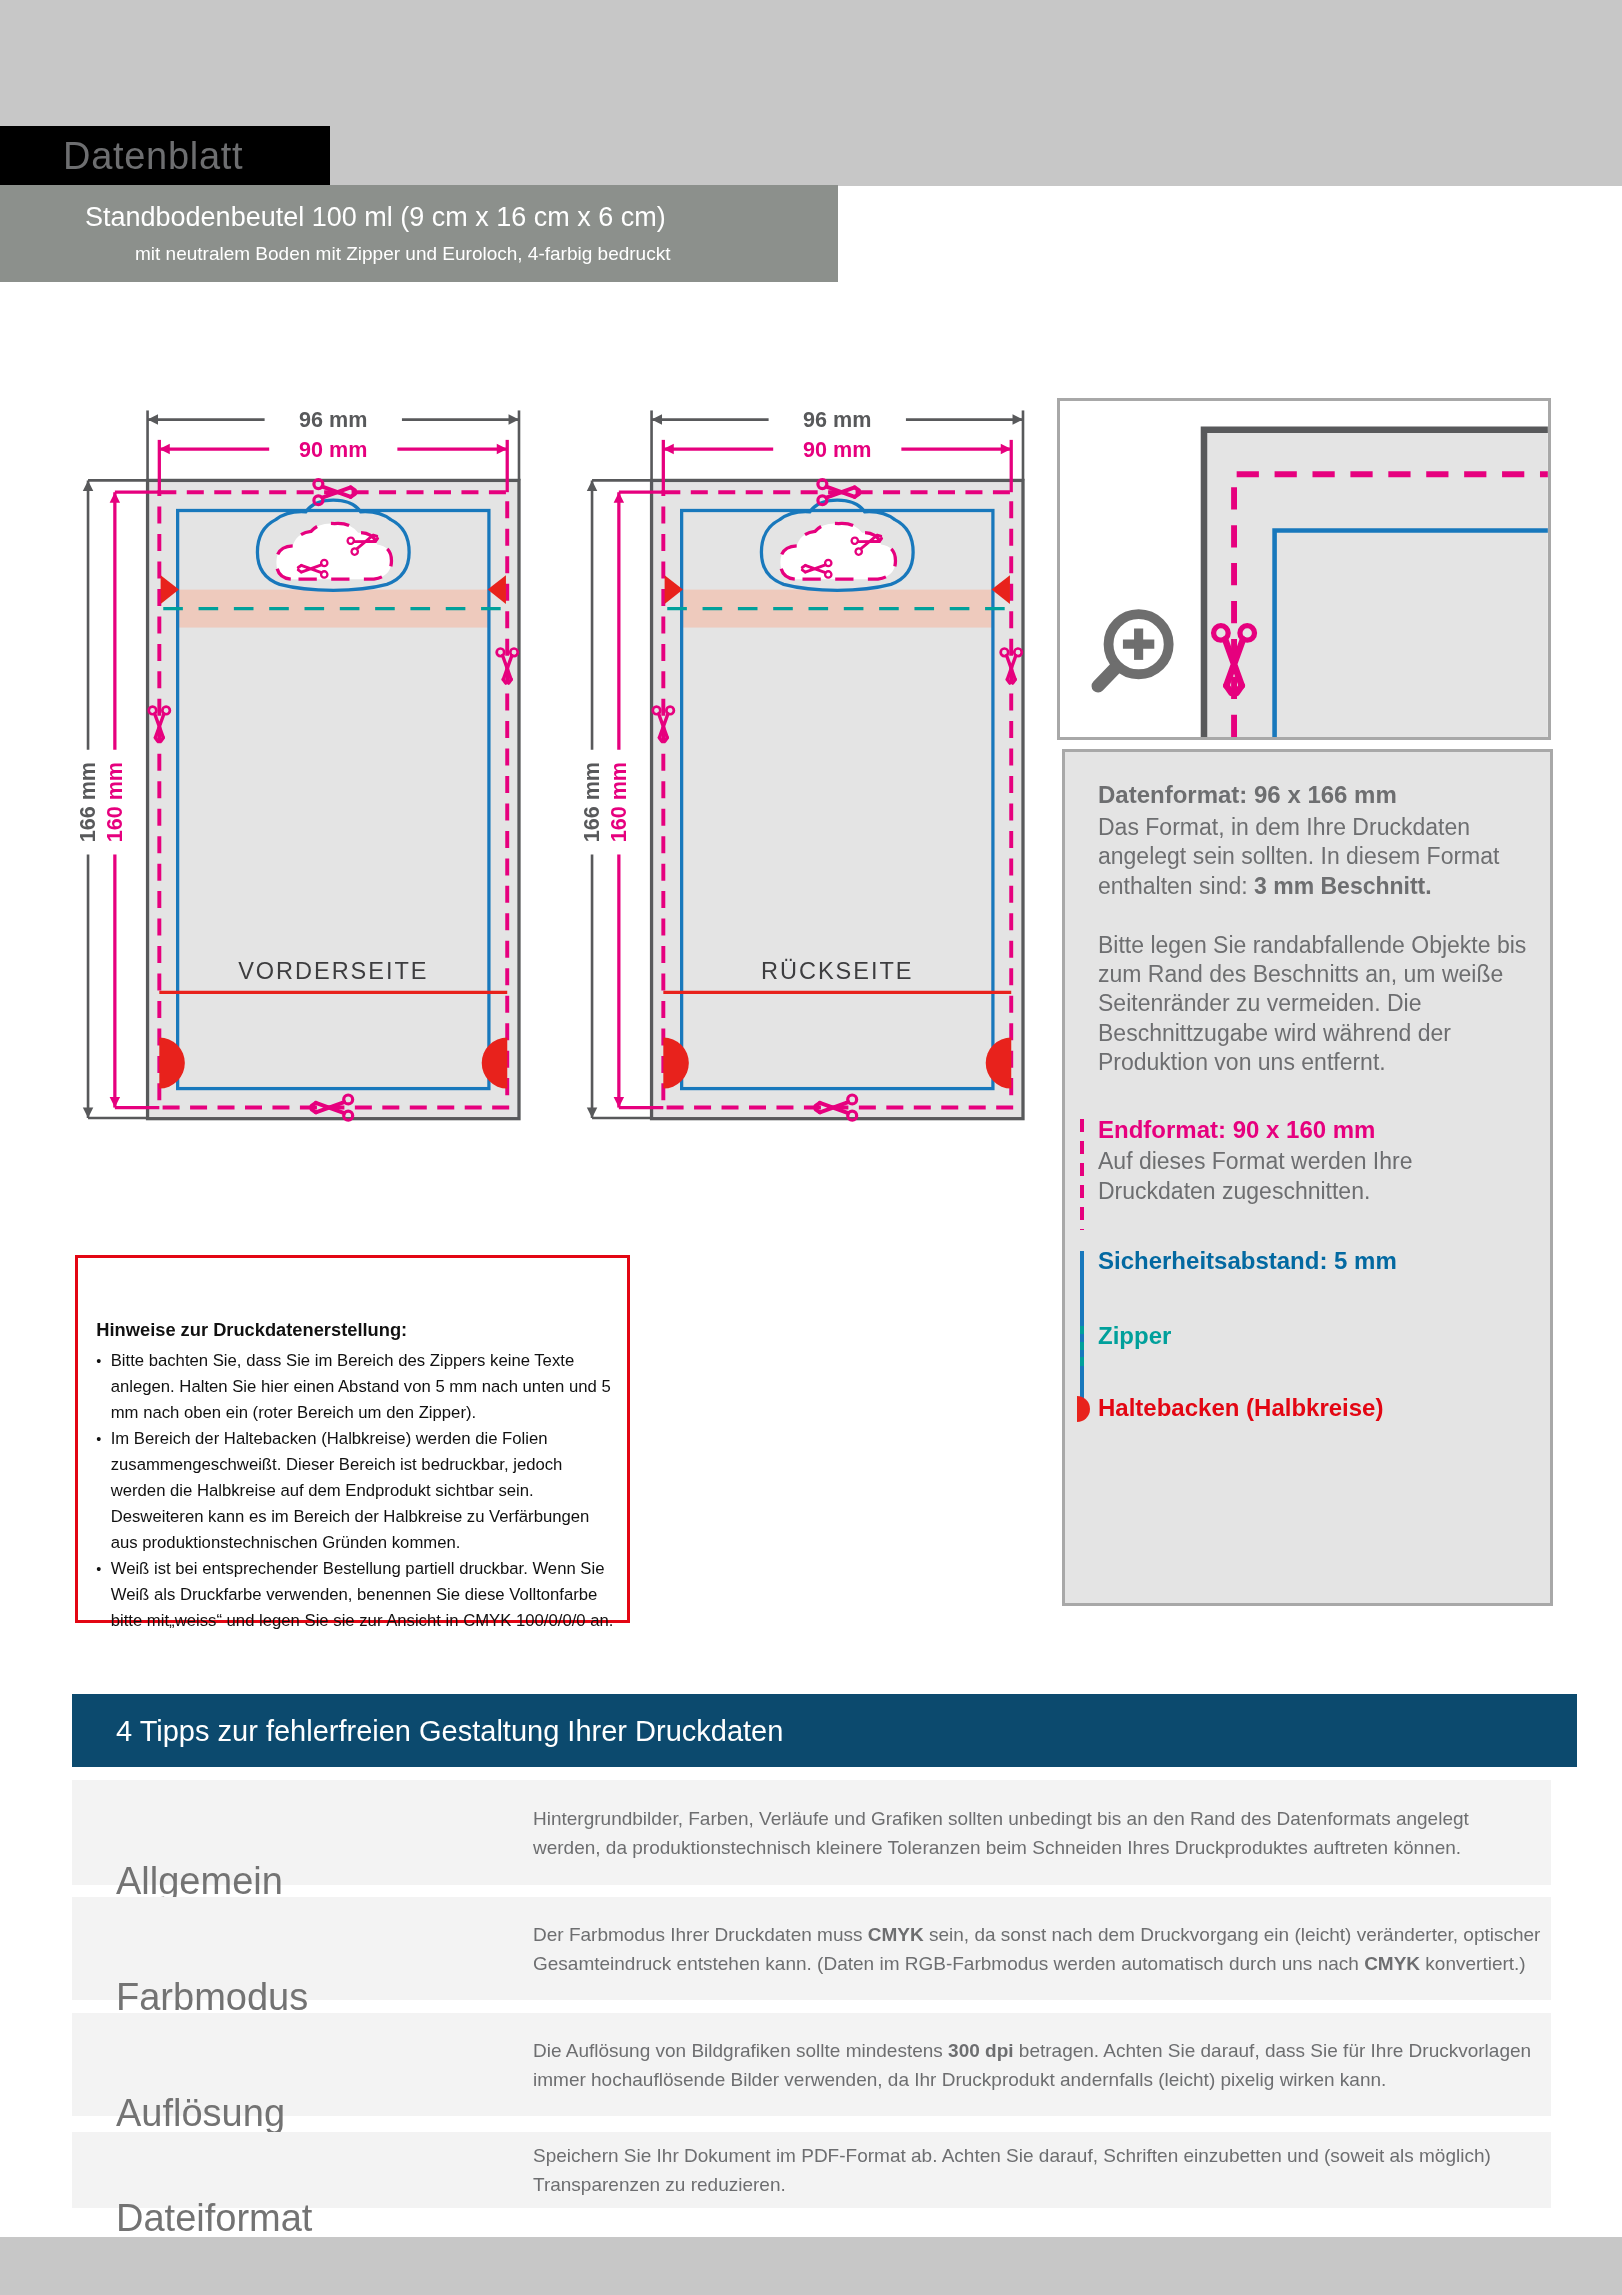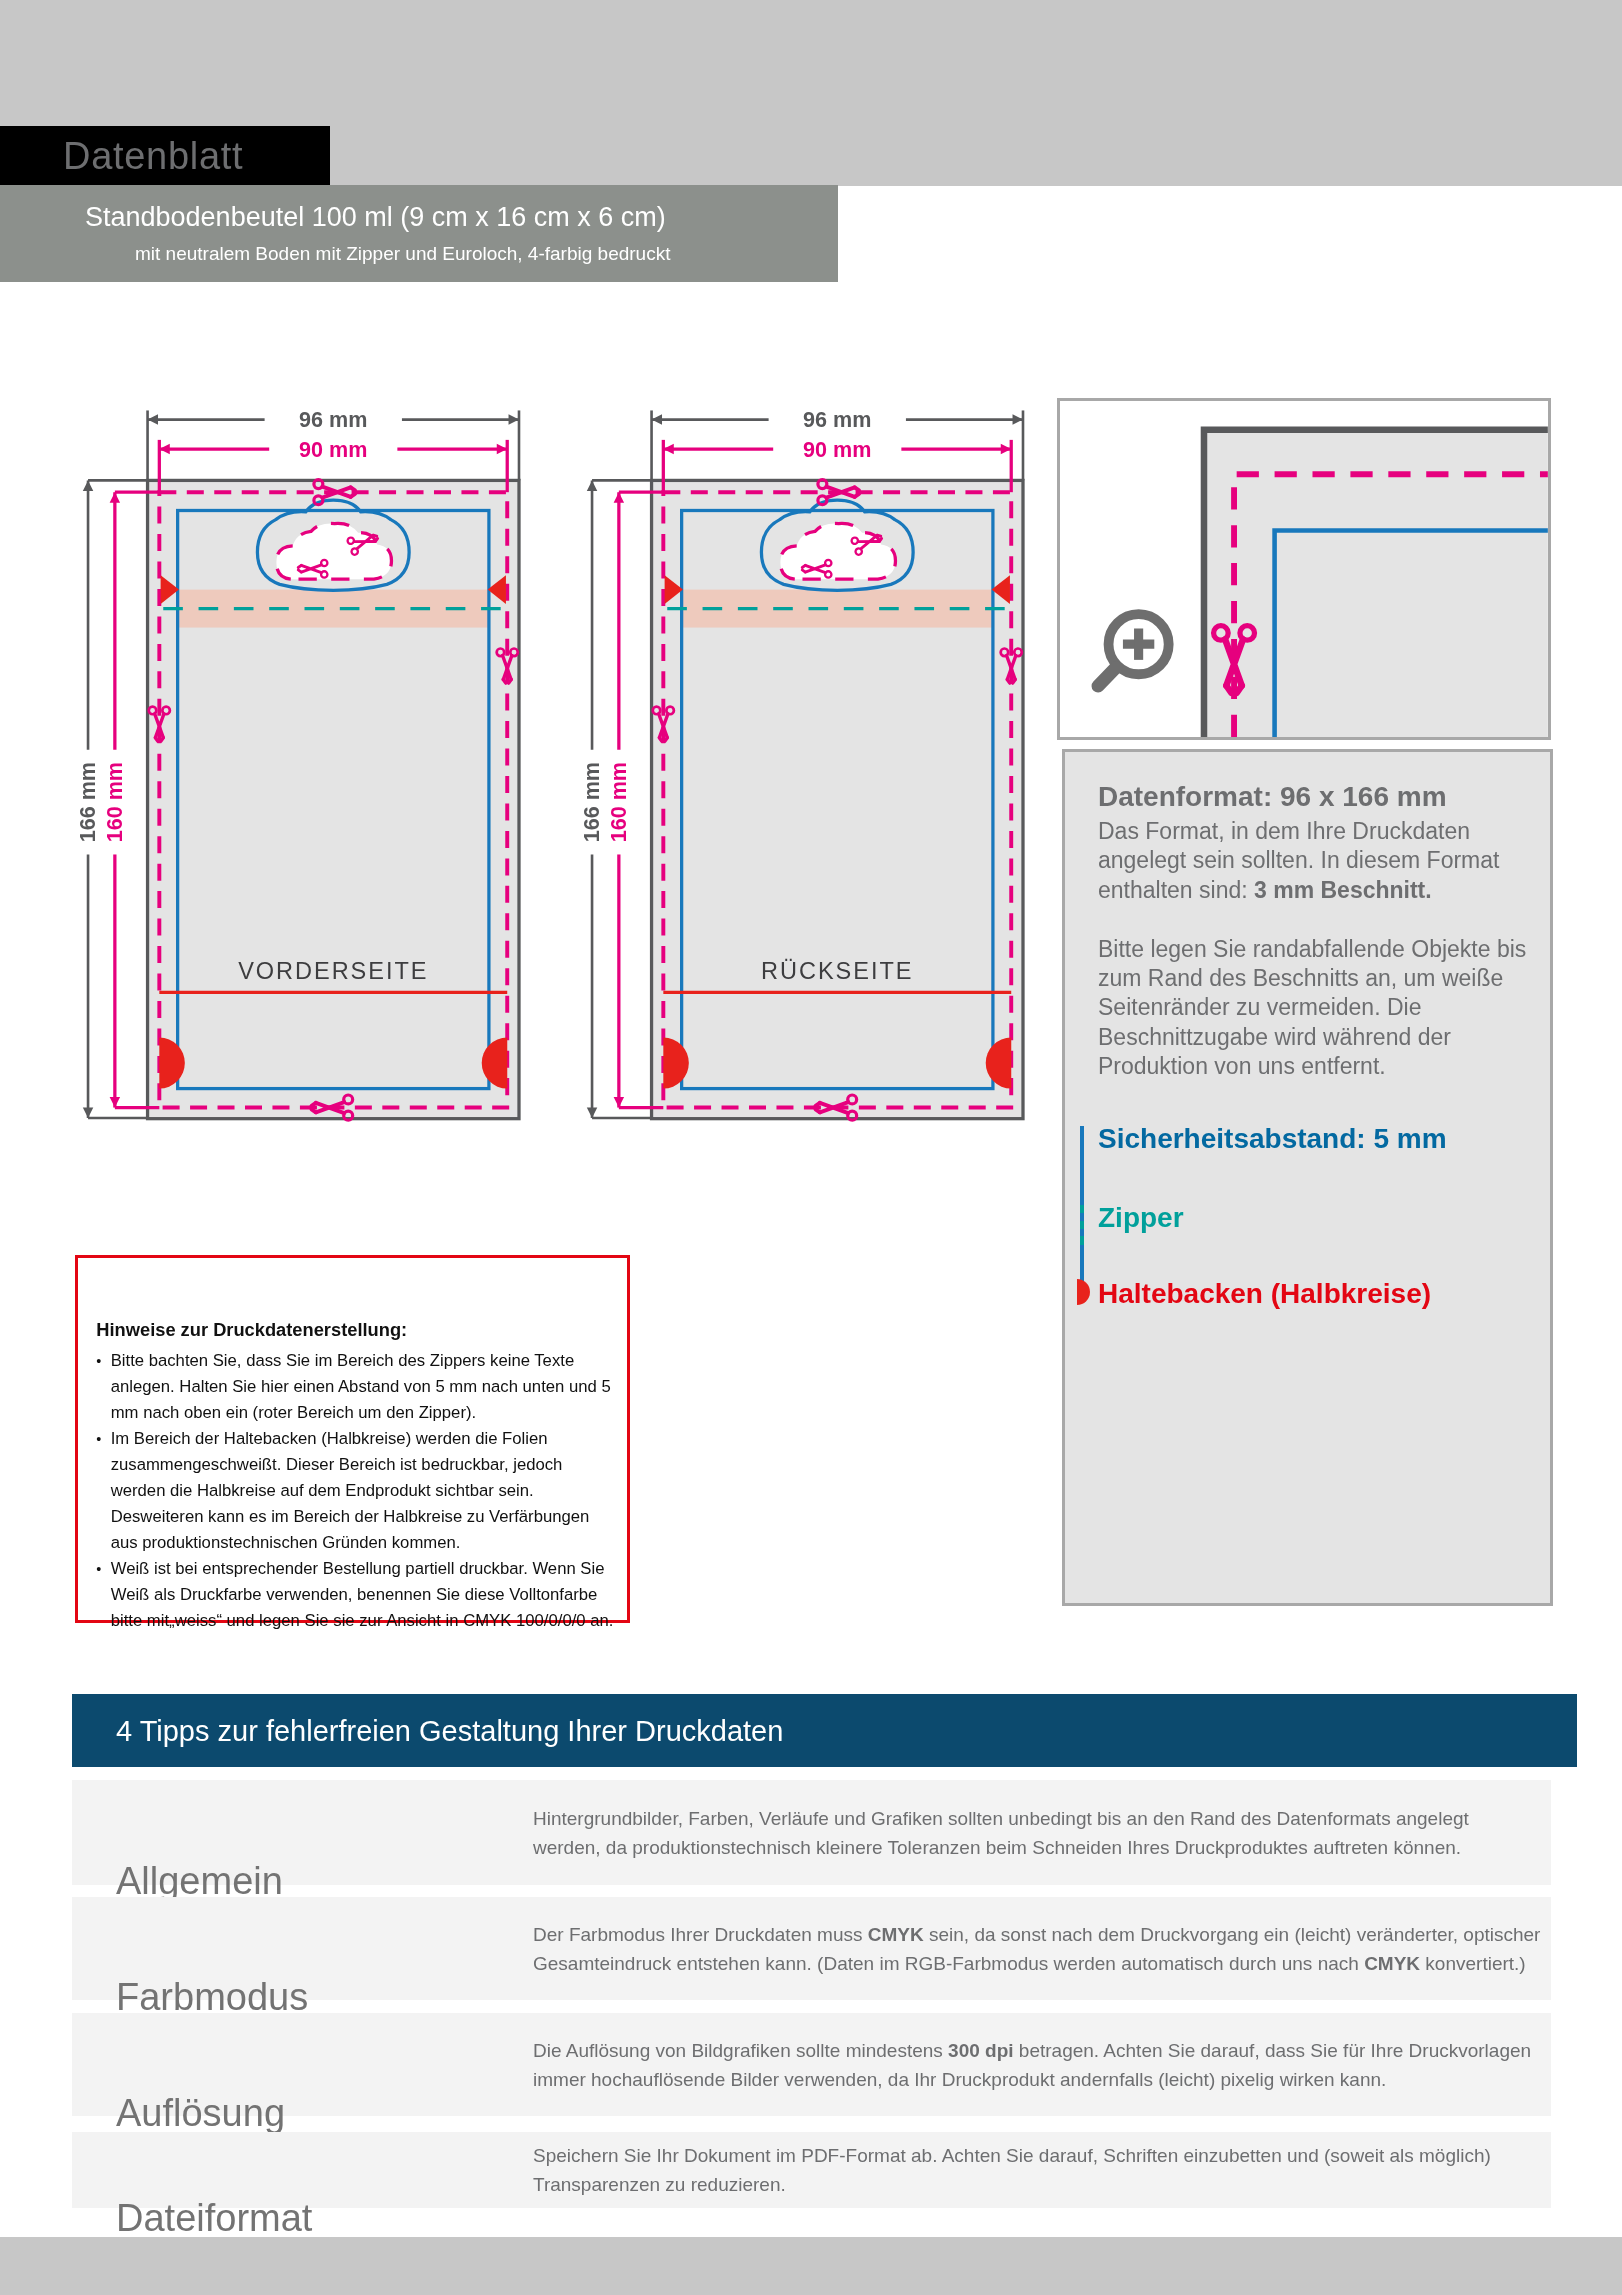--- a/index.html
+++ b/index.html
@@ -23,21 +23,21 @@
   .pouch-svg{width:497px;height:766px;}
 
   
   .detail-panel{left:1057px;top:398px;width:488px;height:336px;background:#ffffff;
     border:3.3px solid #a8a8a8;}
 
   
   .info-panel{left:1062px;top:749px;width:485px;height:851px;background:#e4e4e4;
     border:3.3px solid #a8a8a8;color:#6d6e70;}
   .info-inner{position:absolute;left:33px;right:23.6px;top:29px;}
-  .info-h{font-size:28px;font-weight:bold;margin:0 0 3.9px 0;}
+  .info-h{font-size:24px;font-weight:bold;margin:0 0 3.9px 0;}
   .info-p{font-size:23px;line-height:29.4px;margin:0;}
   .sect{position:relative;}
   .marker{position:absolute;left:-18.3px;top:3.9px;width:3.9px;}
   .m-dash-magenta{height:111px;background:repeating-linear-gradient(to bottom,#e6007e 0 13px,transparent 13px 22px);}
   .m-solid-blue{height:164px;background:#1878bc;}
   .m-dash-teal{height:42px;background:repeating-linear-gradient(to bottom,#00a09b 0 8.5px,transparent 8.5px 15.7px);}
   .m-half-red{width:13px;height:26px;background:#e8221c;border-radius:0 26px 26px 0;left:-21px;top:1.3px;}
   .c-magenta{color:#e6007e;} .c-blue{color:#0369a1;} .c-teal{color:#00a09b;} .c-red{color:#e30613;}
 
   
@@ -258,20 +258,25 @@
   </svg>
 </div>
 
 <div class="abs info-panel">
   <div class="info-inner">
     <div class="sect">
       <div class="info-h">Datenformat: 96 x 166 mm</div>
       <p class="info-p"><span>Das Format, in dem Ihre Druckdaten angelegt sein sollten. In diesem Format enthalten sind: </span><span style="font-weight: bold;">3 mm Beschnitt.</span></p>
       <p class="info-p" style="margin-top:29.4px">Bitte legen Sie randabfallende Objekte bis zum Rand des Beschnitts an, um weiße Seitenränder zu vermeiden. Die Beschnittzugabe wird während der Produktion von uns entfernt.</p>
     </div>
+    <div class="sect" style="margin-top:38px">
+      <div class="marker m-dash-magenta"></div>
+      <div class="info-h c-magenta">Endformat: 90 x 160 mm</div>
+      <p class="info-p">Auf dieses Format werden Ihre Druckdaten zugeschnitten.</p>
+    </div>
     <div class="sect" style="margin-top:41px">
       <div class="marker m-solid-blue"></div>
       <div class="info-h c-blue">Sicherheitsabstand: 5 mm</div>
     </div>
     <div class="sect" style="margin-top:47px">
       <div class="marker m-dash-teal"></div>
       <div class="info-h c-teal">Zipper</div>
     </div>
     <div class="sect" style="margin-top:44px">
       <div class="marker m-half-red"></div>

